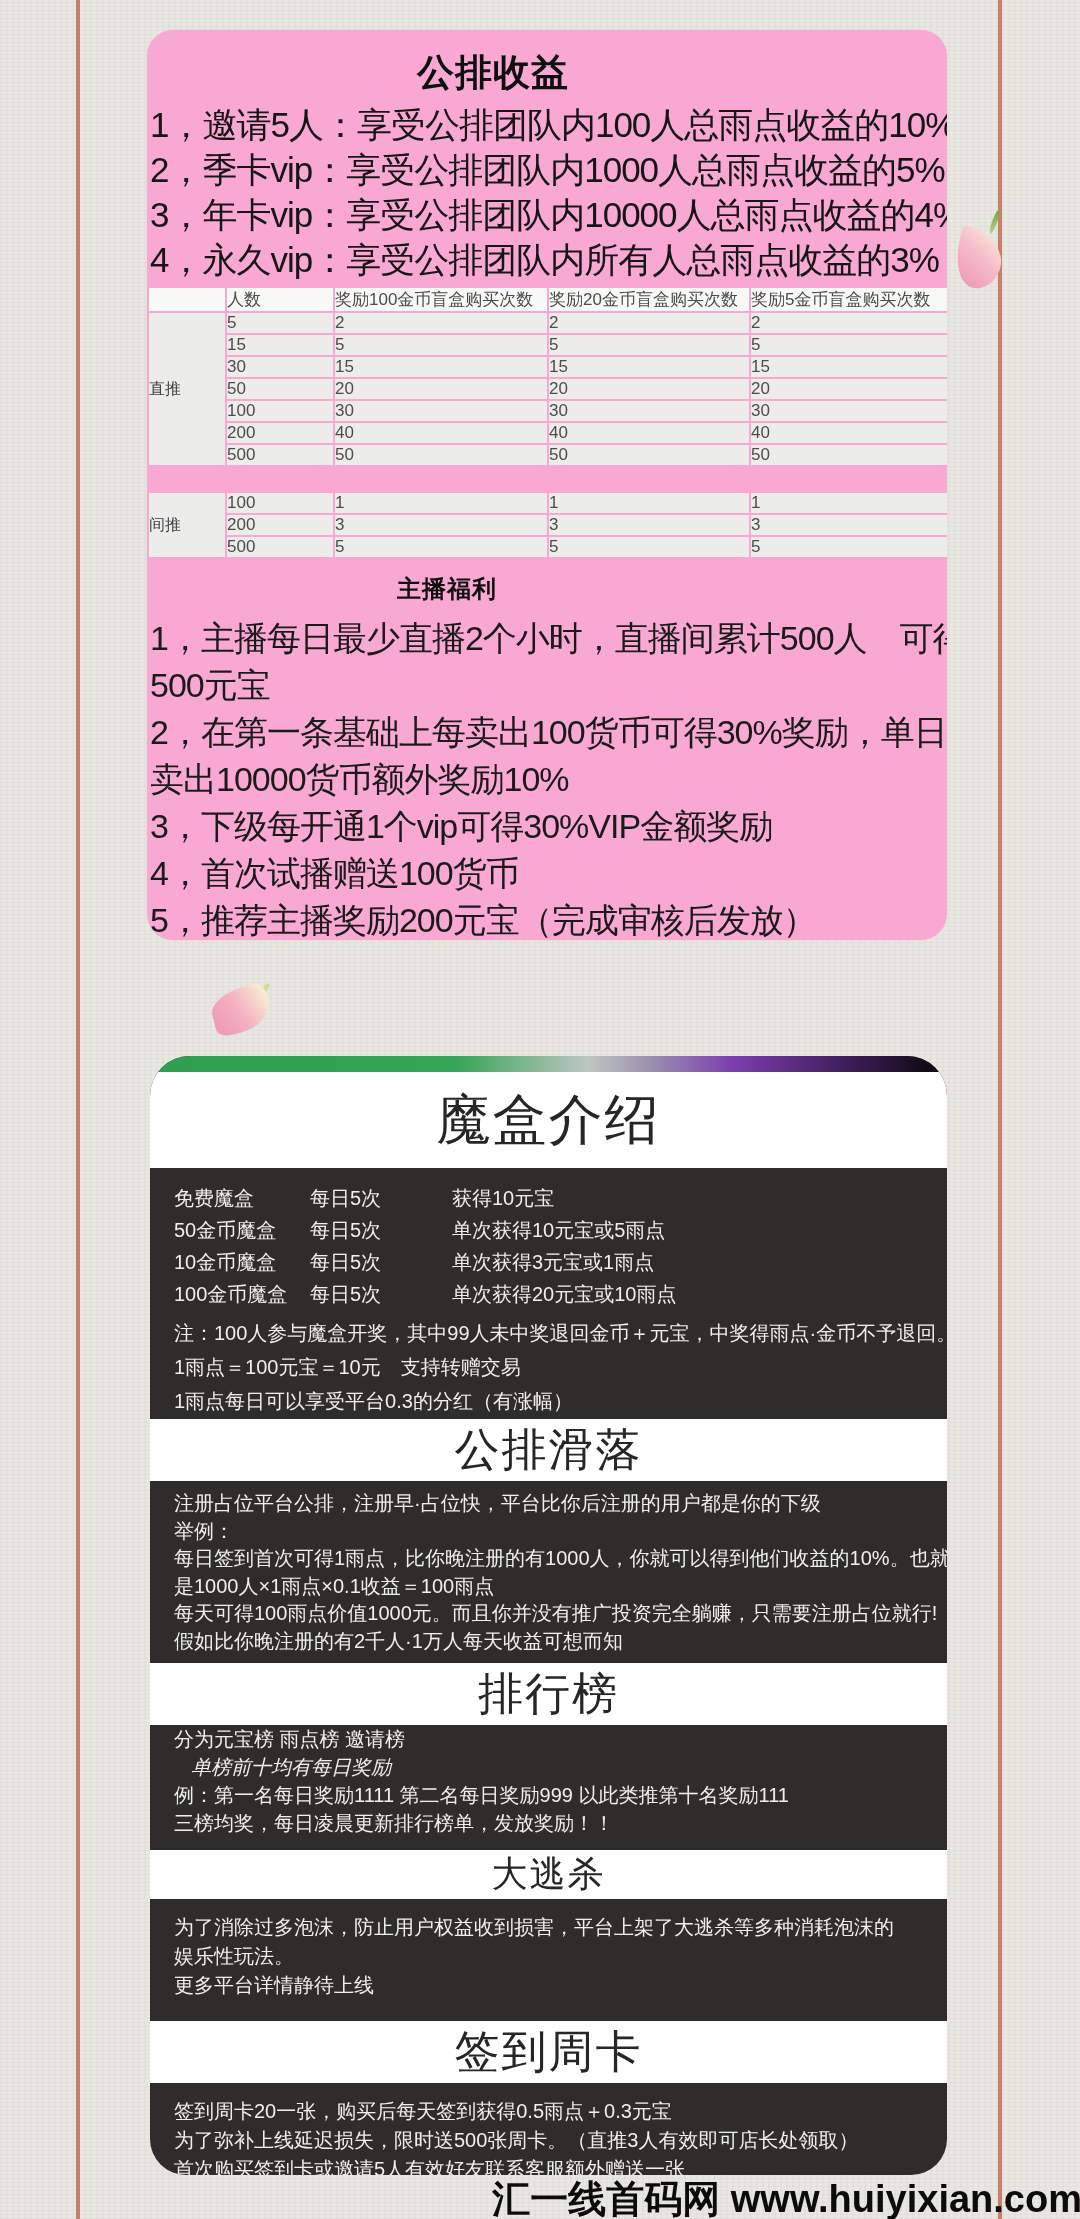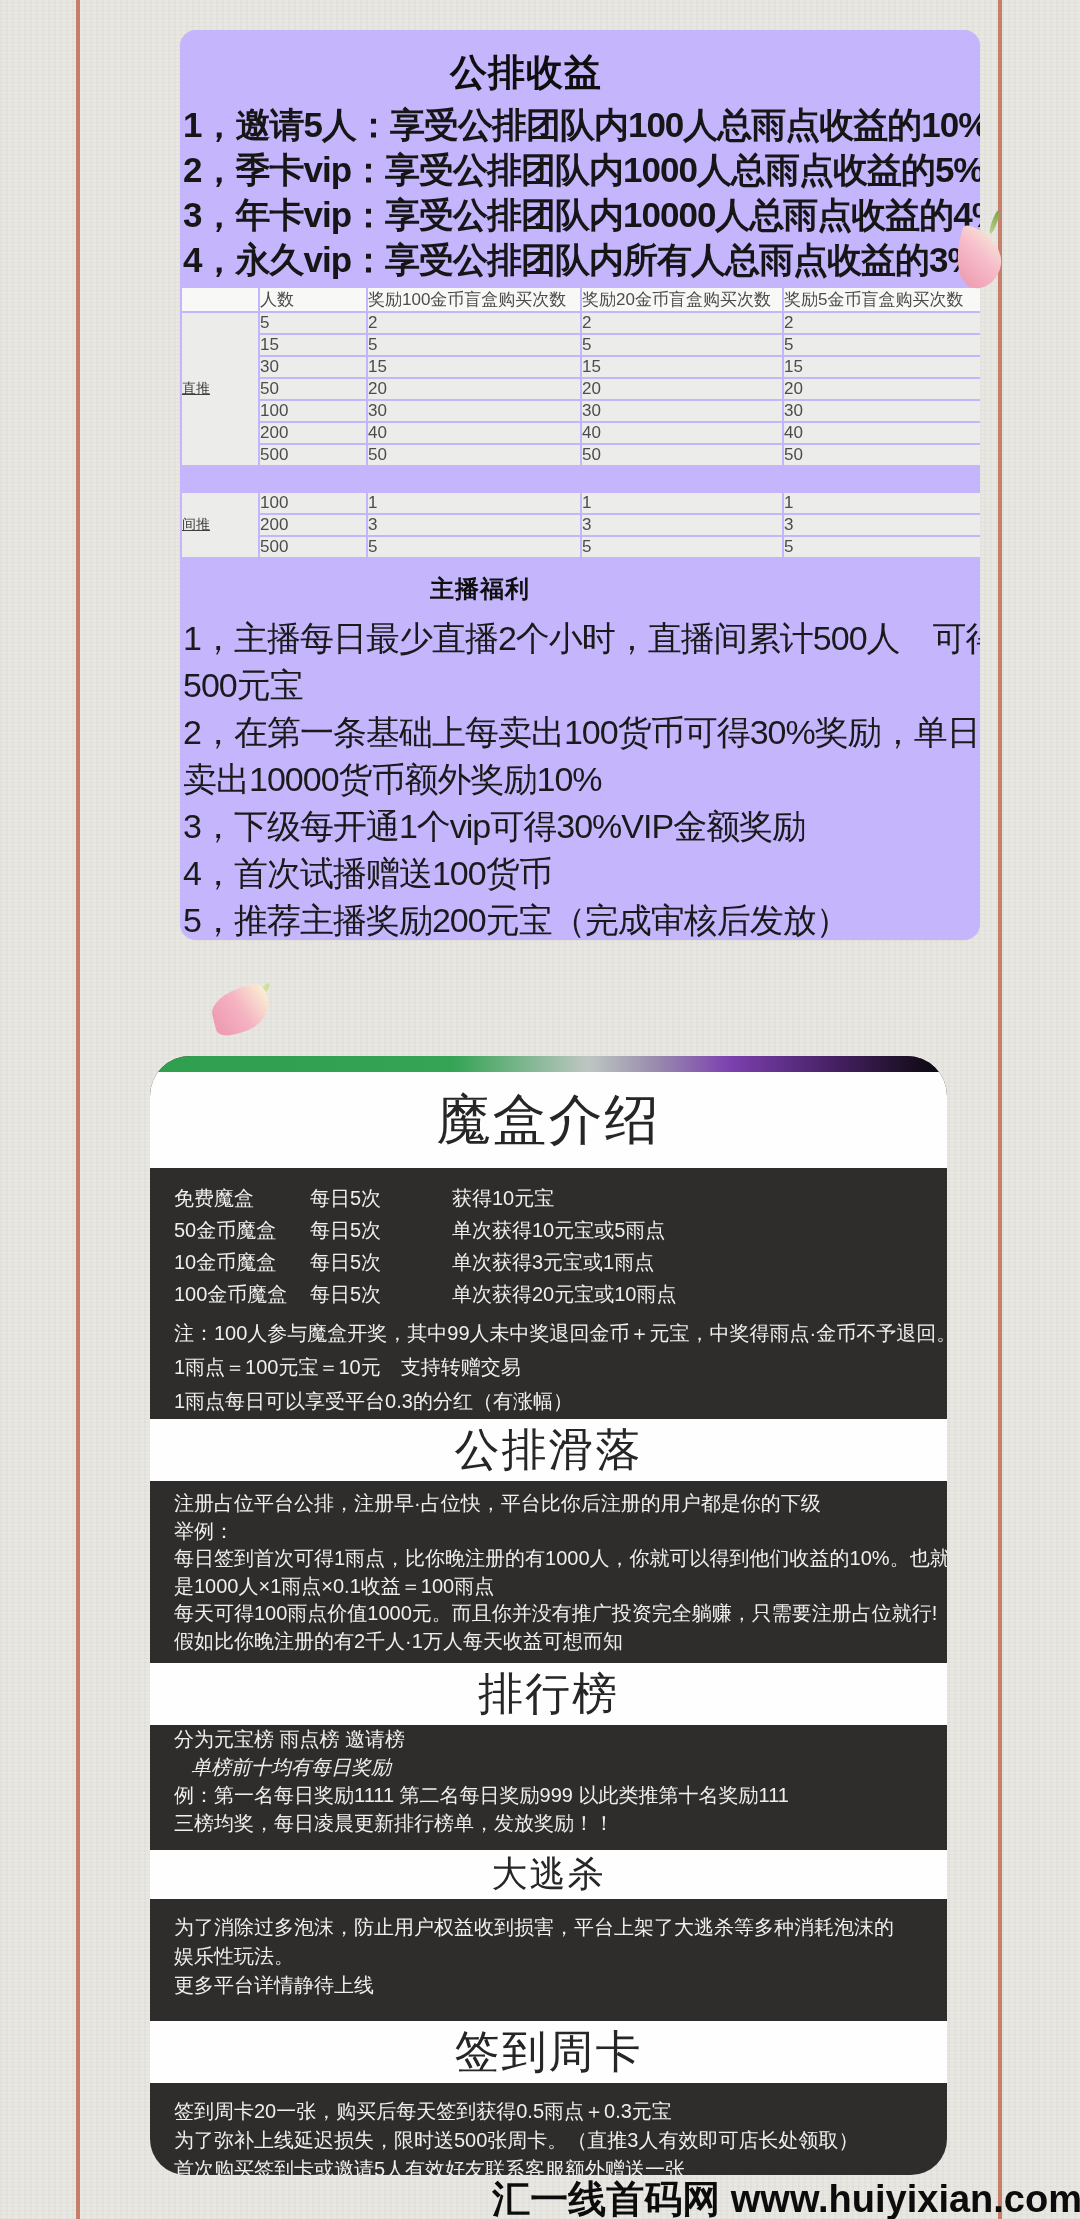--- a/index.html
+++ b/index.html
@@ -12,40 +12,39 @@
     font-family:"Liberation Sans","DejaVu Sans",sans-serif;
     color:#141414;
   }
   .vline{position:absolute;top:0;bottom:0;width:4px;background:#c2705a;opacity:.88;z-index:1;}
   .vline.left{left:76px;}
   .vline.right{left:998px;}
 
   
   .card1{
     position:absolute;left:147px;top:30px;width:800px;height:910px;
-    background:#c4b5fd;border-radius:16px;z-index:2;overflow:hidden;
+    background:#f9a8d4;border-radius:26px;z-index:2;overflow:hidden;
     box-shadow:0 0 0 1px rgba(0,0,0,.02);
-    margin-left:33px;
   }
   .c1-title{margin-top:18px;text-align:center;padding-right:108px;
     font-size:37px;font-weight:800;color:#0f0f0f;letter-spacing:1px;}
-  .c1-items{margin:4px 0 0 3px;font-size:35px;font-weight:700;line-height:45px;
+  .c1-items{margin:4px 0 0 3px;font-size:35px;font-weight:400;line-height:45px;
     letter-spacing:-1px;color:#161616;white-space:nowrap;}
   .c1-title2{margin-top:14px;text-align:center;padding-right:200px;
     font-size:24px;font-weight:800;color:#0f0f0f;letter-spacing:1px;}
   .c1-items2{margin:10px 0 0 3px;font-size:34px;font-weight:500;line-height:47px;
     letter-spacing:-1px;color:#1a1a1a;white-space:nowrap;}
 
   
   table.reward{width:100%;margin-top:4px;border-collapse:separate;border-spacing:2px;
     table-layout:fixed;font-size:17px;color:#4c4c4c;text-align:left;}
   table.reward th{background:#f8f8f6;font-weight:400;height:20px;padding:0;
     white-space:nowrap;overflow:hidden;color:#4c4c4c;}
   table.reward td{background:#ececeb;height:18px;padding:0;white-space:nowrap;}
-  table.reward td.glabel{background:#ececeb;font-size:14px;color:#3f3f3f;text-decoration:underline;}
+  table.reward td.glabel{background:#ececeb;font-size:16px;color:#3f3f3f;}
   table.reward tr.spacer td{background:transparent;height:24px;}
 
   
   .card2{
     position:absolute;left:150px;top:1056px;width:797px;height:1119px;
     background:#2f2d2b;border-radius:40px 40px 36px 36px;z-index:2;overflow:hidden;
     display:flex;flex-direction:column;
   }
   .grad{height:16px;flex:0 0 auto;
     background:linear-gradient(90deg,#2f9e4f 0%,#35a455 38%,#bec6c2 55%,#9a8fae 63%,#7b3fae 73%,#452063 86%,#140c1a 97%,#0d0810 100%);}

